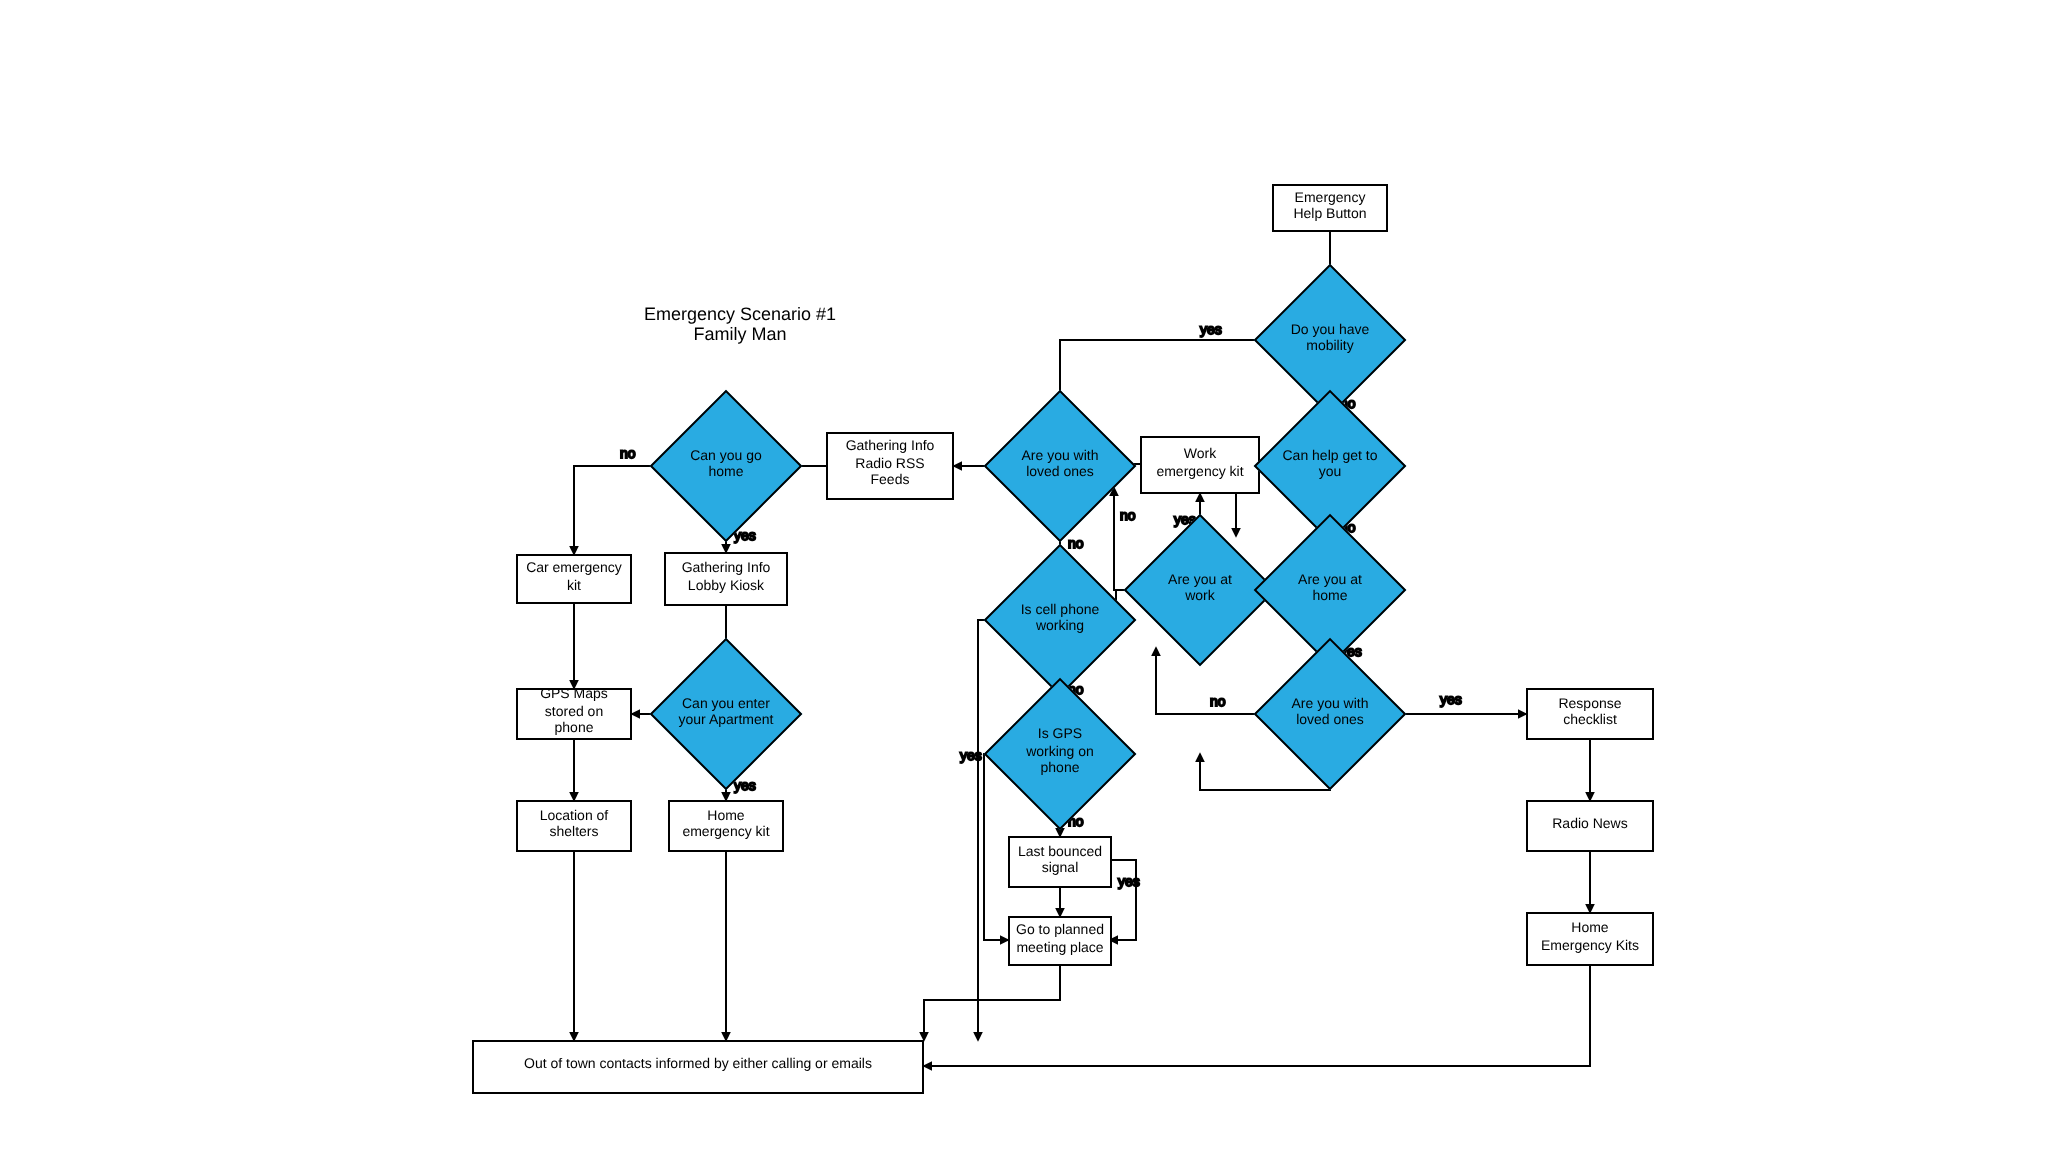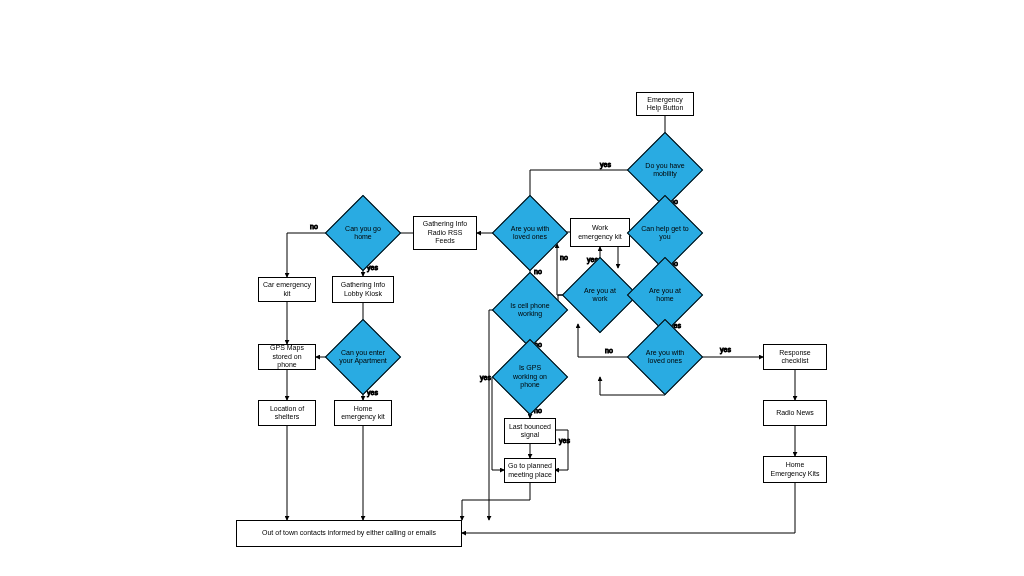--- a/index.html
+++ b/index.html
@@ -108,20 +108,22 @@
       <path d="M795 370 L795 400"></path>
 
       <path d="M795 426 L795 456"></path>
 
       <path d="M795 483 L795 533 L462 533"></path>
 
       <path d="M665 384 L665 395 L600 395 L600 377"></path>
     </g>
   </svg>
 
+  <div class="title" style="left:300px;top:152px;white-space:pre-line">Emergency Scenario #1
+Family Man</div>
 
   <div class="node rect" style="left:636px;top:92px;width:58px;height:24px">Emergency Help Button</div>
   <div class="node rect" style="left:570px;top:218px;width:60px;height:29px">Work emergency kit</div>
   <div class="node rect" style="left:413px;top:216px;width:64px;height:34px">Gathering Info Radio RSS Feeds</div>
   <div class="node rect" style="left:332px;top:276px;width:62px;height:27px">Gathering Info Lobby Kiosk</div>
   <div class="node rect" style="left:258px;top:277px;width:58px;height:25px">Car emergency kit</div>
   <div class="node rect" style="left:258px;top:344px;width:58px;height:26px">GPS Maps stored on phone</div>
   <div class="node rect" style="left:334px;top:400px;width:58px;height:26px">Home emergency kit</div>
   <div class="node rect" style="left:258px;top:400px;width:58px;height:26px">Location of shelters</div>
   <div class="node rect" style="left:504px;top:418px;width:52px;height:26px">Last bounced signal</div>

